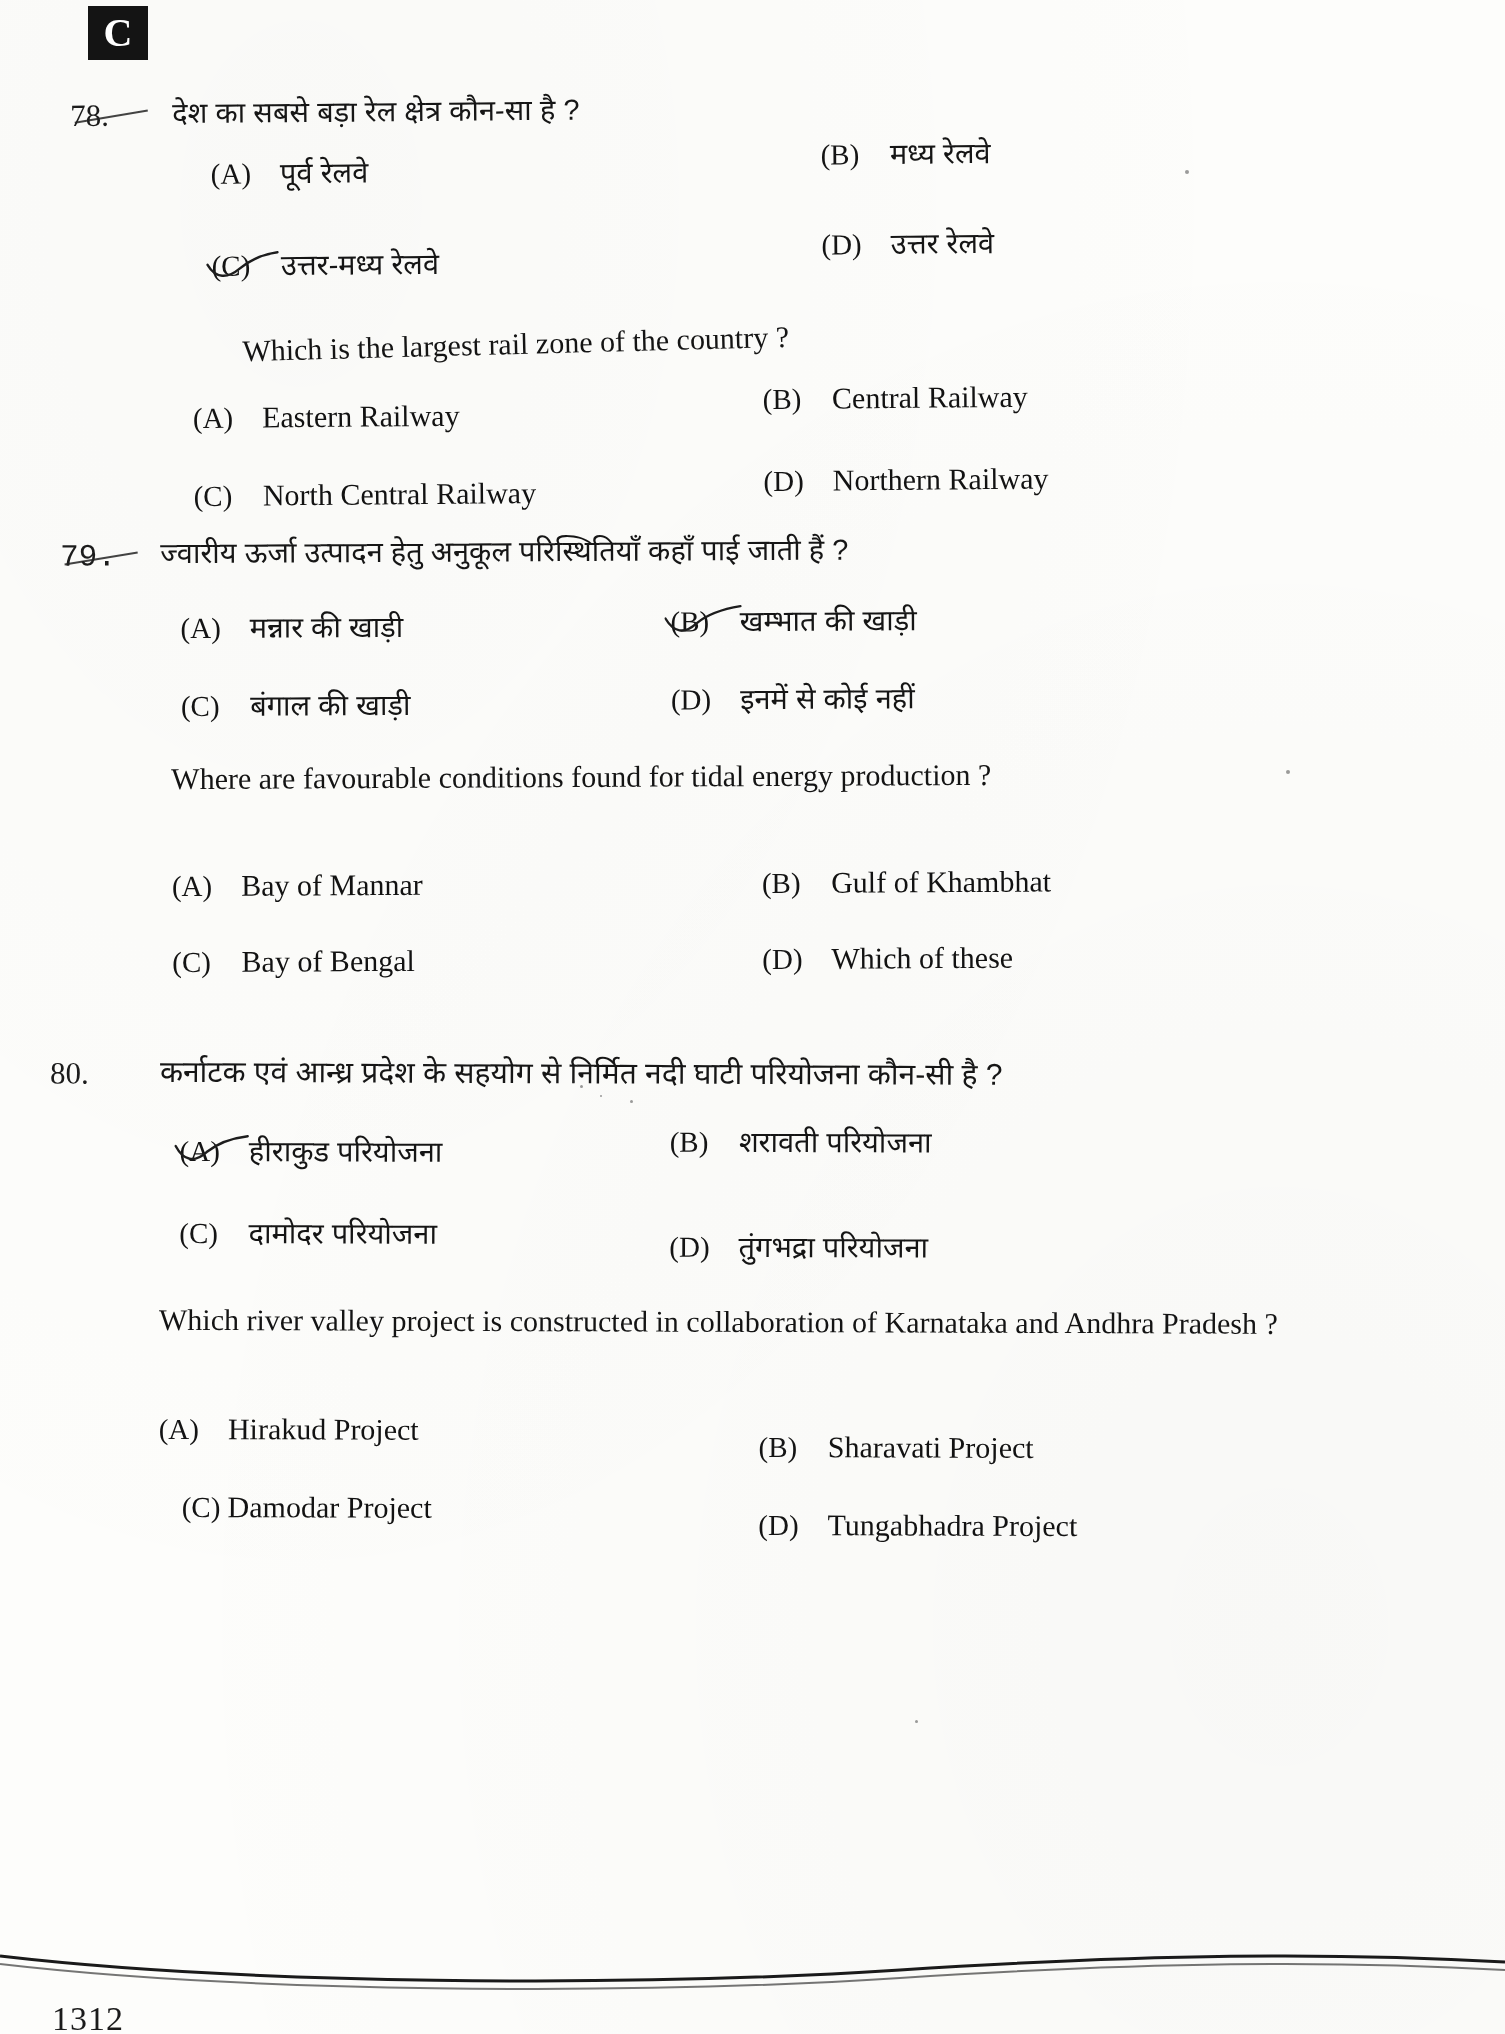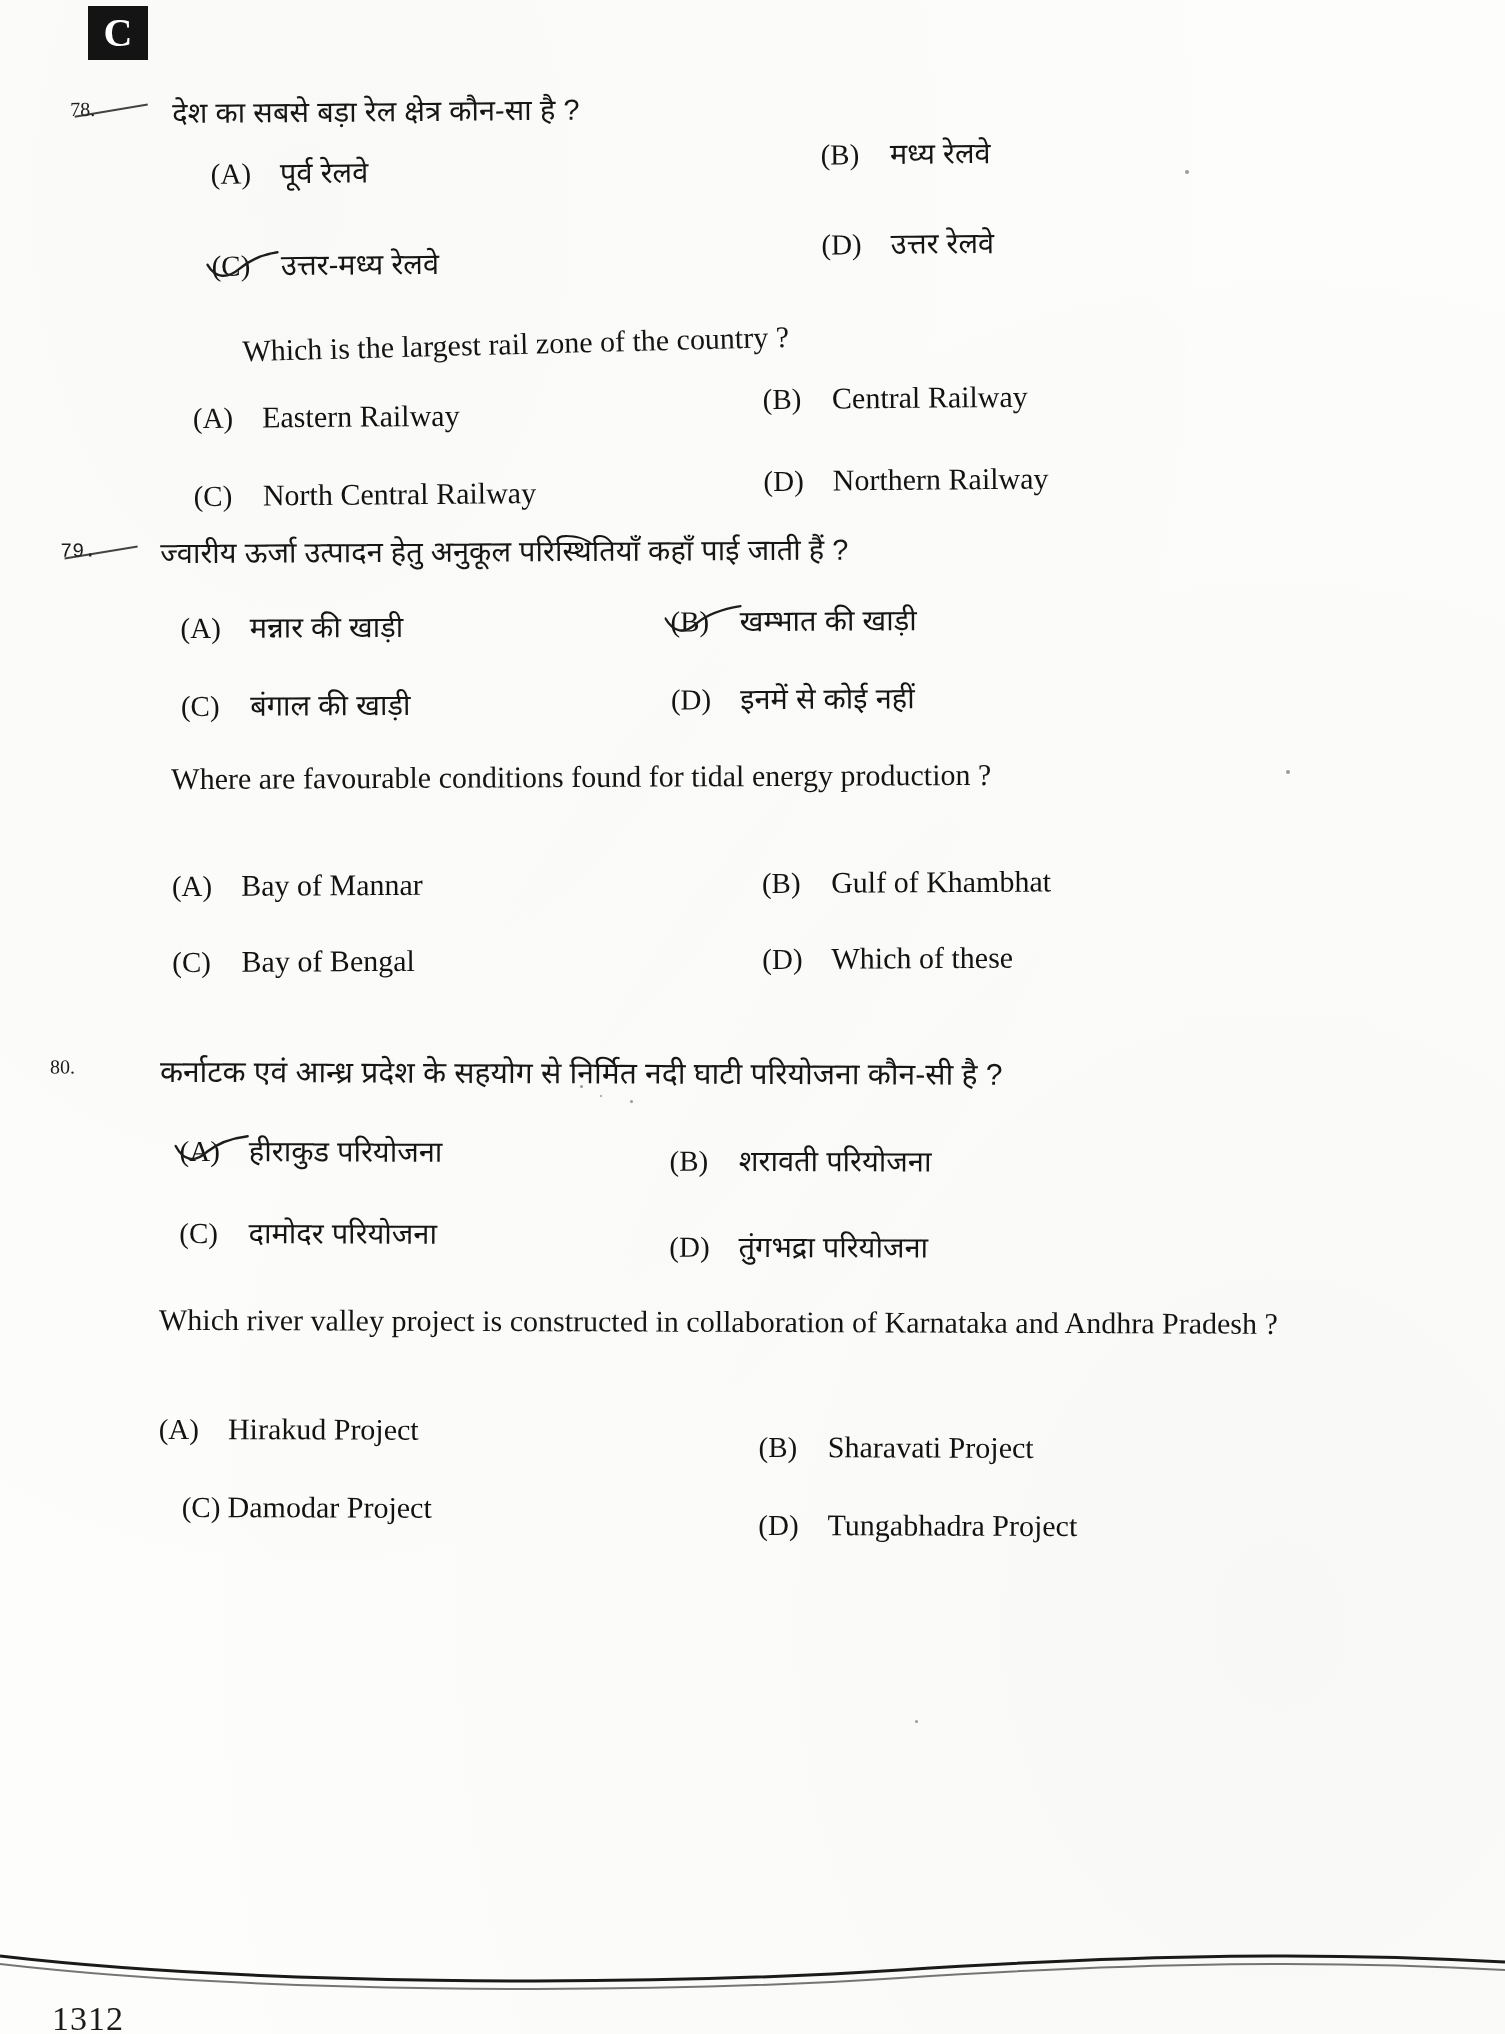--- a/index.html
+++ b/index.html
@@ -50,21 +50,21 @@
   .qblock {
     position: absolute;
     left: 60px;
     width: 1410px;
   }
 
   .qnum {
     position: absolute;
     left: 10px;
     width: 92px;
-    font-size: 20px;
+    font-size: 31px;
     font-family: "Liberation Serif", serif;
     color: #1c1c1c;
     white-space: nowrap;
   }
   .qnum.strike::after {
     content: "";
     position: absolute;
     left: 4px;
     top: 50%;
     width: 74px;
@@ -264,21 +264,21 @@
 
       <div class="opt" style="left:120px; top:84px;">
         <span class="scribble">
           <svg width="84" height="34" viewBox="0 0 84 34">
               <path d="M2 12 C10 27 21 29 33 18 C44 9 58 4 74 2" fill="none" stroke="#1d1d1d" stroke-width="2.4" stroke-linecap="round"></path>
             </svg>
         </span>
         <span class="lab">(A)</span>
         <span class="txt-hi">हीराकुड परियोजना</span>
       </div>
-      <div class="opt" style="left:610px; top:92px;">
+      <div class="opt" style="left:610px; top:73px;">
         <span class="lab">(B)</span>
         <span class="txt-hi">शरावती परियोजना</span>
       </div>
       <div class="opt" style="left:120px; top:166px;">
         <span class="lab">(C)</span>
         <span class="txt-hi">दामोदर परियोजना</span>
       </div>
       <div class="opt" style="left:610px; top:178px;">
         <span class="lab">(D)</span>
         <span class="txt-hi">तुंगभद्रा परियोजना</span>

